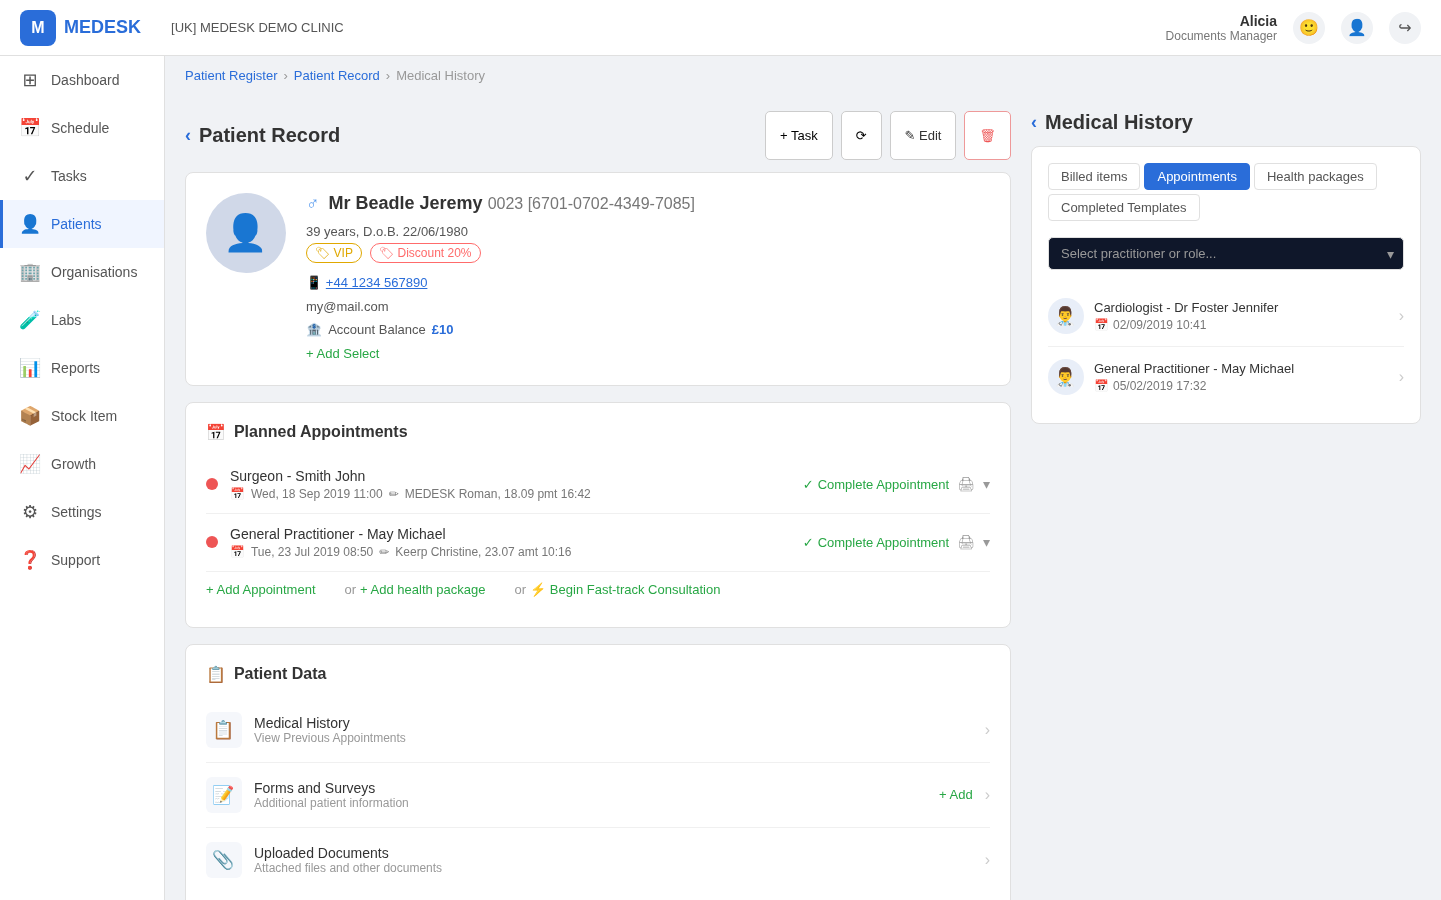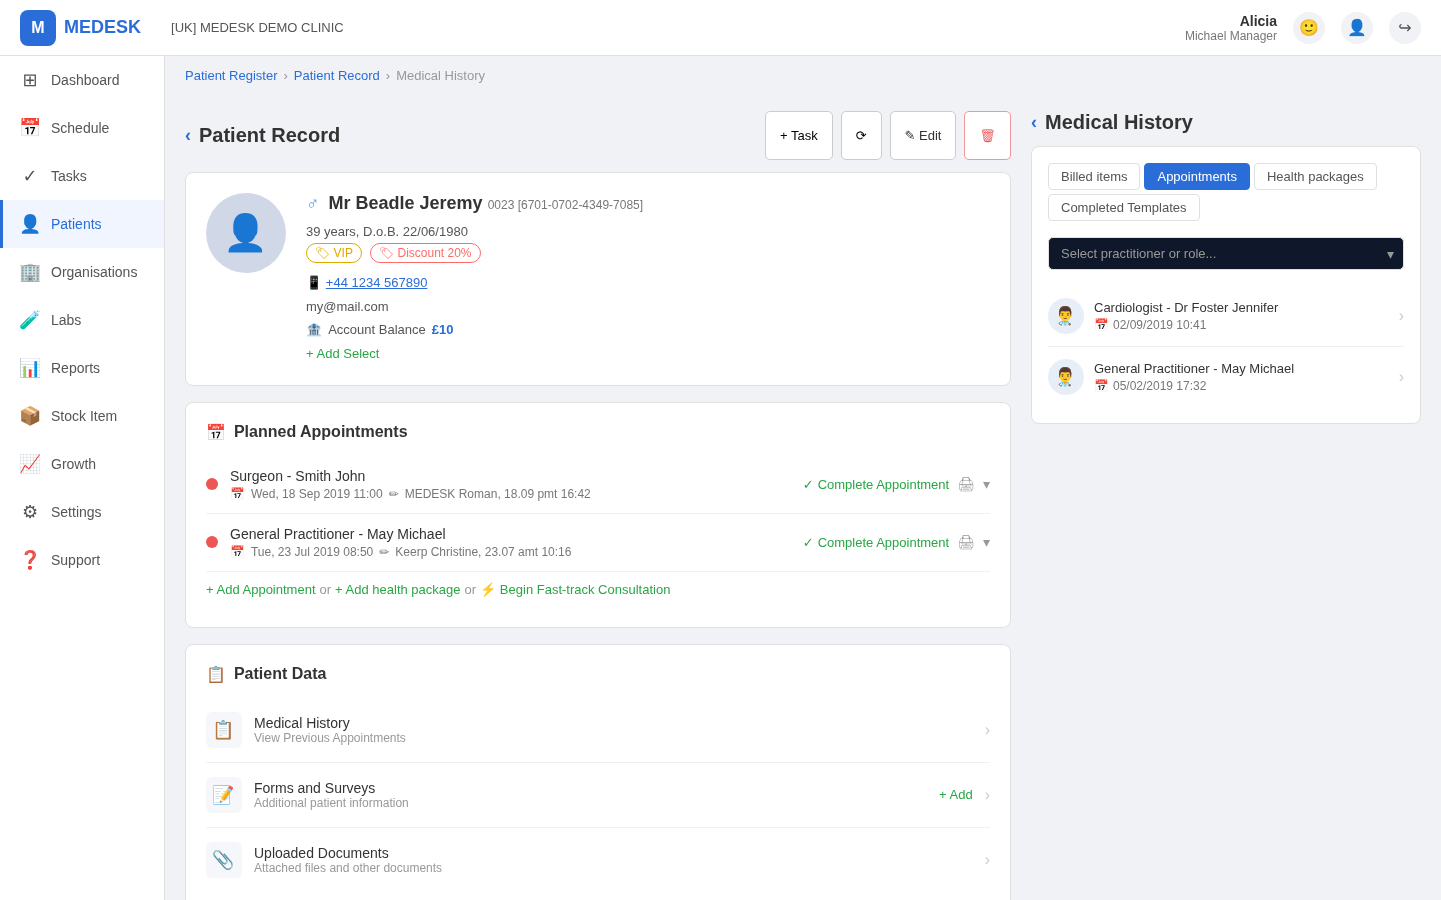--- a/index.html
+++ b/index.html
@@ -42,21 +42,21 @@
     .btn-delete { background: #fff; color: #e55; border: 1px solid #e99; }
     .btn-task { background: #fff; border: 1px solid #ccc; }
 
     .card { background: #fff; border-radius: 8px; border: 1px solid #e0e0e0; margin-bottom: 16px; padding: 20px; }
 
     
     .patient-info { display: flex; gap: 20px; align-items: flex-start; }
     .avatar { width: 80px; height: 80px; border-radius: 50%; background: #d0d8e8; display: flex; align-items: center; justify-content: center; font-size: 36px; color: #8a9ab5; flex-shrink: 0; }
     .patient-details { flex: 1; }
     .patient-name { font-size: 18px; font-weight: 600; margin-bottom: 6px; }
-    .patient-name .patient-id { font-weight: 400; color: #777; font-size: 12px; }
+    .patient-name .patient-id { font-weight: 400; color: #777; font-size: 16px; }
     .patient-tags { display: flex; gap: 8px; margin-bottom: 8px; align-items: flex-start; }
     .tag { padding: 2px 8px; border-radius: 10px; font-size: 12px; border: 1px solid #ccc; display: flex; align-items: center; gap: 3px; }
     .tag-vip { border-color: #e0a800; color: #e0a800; }
     .tag-discount { border-color: #ff6b6b; color: #ff6b6b; }
     .patient-contact { font-size: 13px; color: #555; line-height: 1.8; }
     .phone { color: #2a6dd9; text-decoration: underline; }
     .balance { display: flex; align-items: center; gap: 6px; }
     .balance-amount { color: #2a6dd9; font-weight: 600; }
     .add-funds { color: #28a745; cursor: pointer; font-size: 13px; }
 
@@ -70,21 +70,21 @@
     .appt-dot { width: 12px; height: 12px; border-radius: 50%; background: #e55; flex-shrink: 0; }
     .appt-info { flex: 1; }
     .appt-name { font-weight: 500; font-size: 14px; margin-bottom: 3px; }
     .appt-meta { font-size: 12px; color: #777; display: flex; align-items: center; gap: 6px; }
     .appt-actions { display: flex; align-items: center; gap: 8px; }
     .complete-btn { color: #28a745; font-size: 13px; cursor: pointer; display: flex; align-items: center; gap: 4px; }
     .appt-icon-btn { color: #999; cursor: pointer; font-size: 14px; }
 
     .add-actions { padding: 10px 0; display: flex; align-items: center; gap: 4px; font-size: 13px; flex-wrap: wrap; }
     .add-link { color: #28a745; cursor: pointer; }
-    .add-sep { color: #999; }
+    .add-sep { color: #999; margin-left: 25px; }
 
     
     .data-row { display: flex; align-items: center; padding: 14px 0; border-bottom: 1px solid #f0f0f0; gap: 12px; cursor: pointer; }
     .data-row:last-child { border-bottom: none; }
     .data-icon { width: 36px; height: 36px; background: #f5f7fb; border-radius: 6px; display: flex; align-items: center; justify-content: center; font-size: 18px; color: #555; flex-shrink: 0; }
     .data-info { flex: 1; }
     .data-title { font-weight: 500; font-size: 14px; }
     .data-sub { font-size: 12px; color: #999; }
     .data-action { display: flex; align-items: center; gap: 6px; color: #28a745; font-size: 13px; cursor: pointer; }
     .data-chevron { color: #ccc; font-size: 16px; }
@@ -116,21 +116,21 @@
 
 <div class="topbar">
   <div class="logo">
     <div class="logo-icon">M</div>
     <span class="logo-text">MEDESK</span>
   </div>
   <span class="clinic-name">[UK] MEDESK DEMO CLINIC</span>
   <div class="topbar-right">
     <div class="user-info">
       <div class="user-name">Alicia</div>
-      <div class="user-role">Michael Manager</div>
+      <div class="user-role">Documents Manager</div>
     </div>
     <div class="topbar-icon">🙂</div>
     <div class="topbar-icon">👤</div>
     <div class="topbar-icon">↪</div>
   </div>
 </div>
 
 <div class="sidebar">
 <div class="sidebar-item">
       <span class="sidebar-icon">⊞</span>

